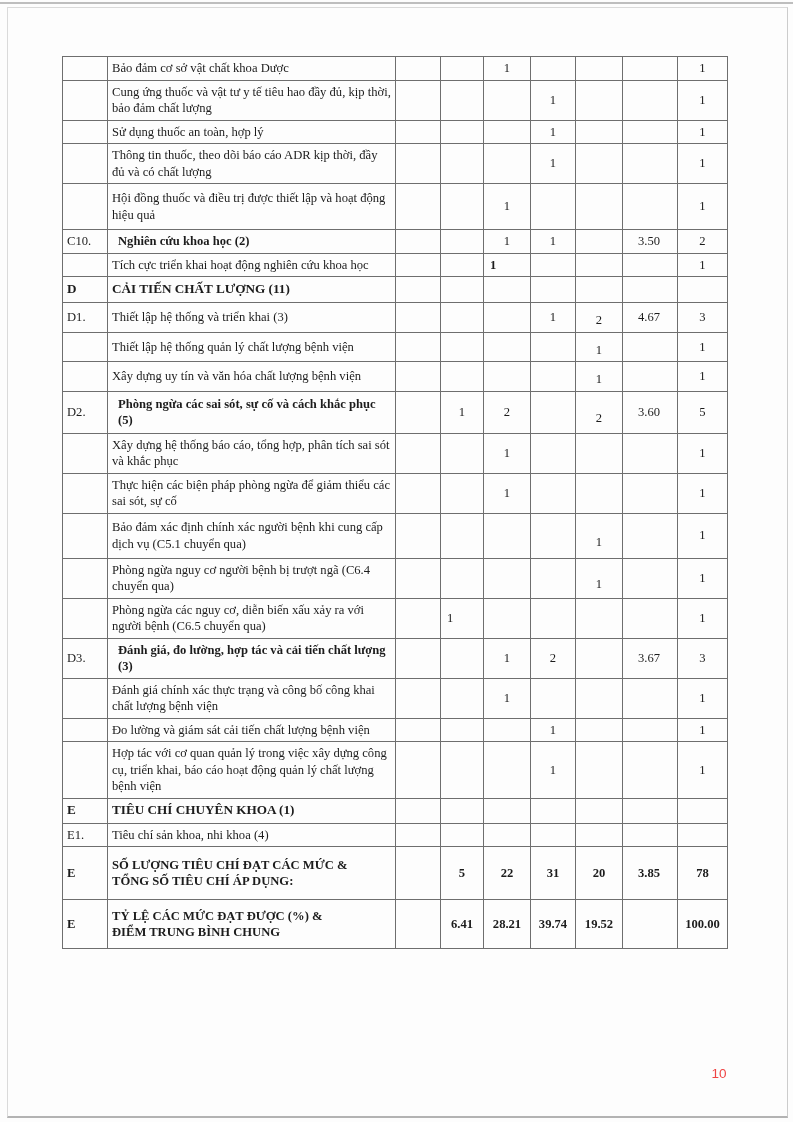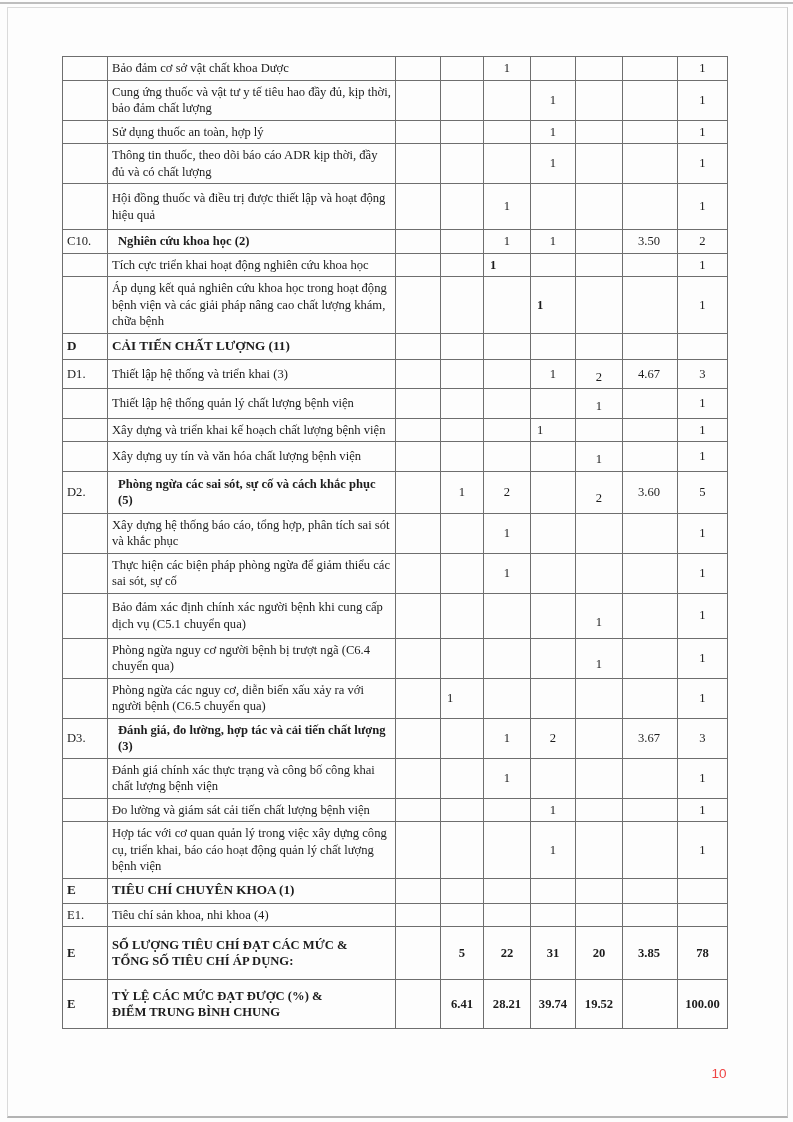--- a/index.html
+++ b/index.html
@@ -145,31 +145,20 @@
         <td class="code"></td>
         <td class="label">Tích cực triển khai hoạt động nghiên cứu khoa học</td>
         <td class="val"></td>
         <td class="val"></td>
         <td class="val vb qleft">1</td>
         <td class="val"></td>
         <td class="val"></td>
         <td class="val avg"></td>
         <td class="val">1</td>
       </tr>
-      <tr class="row-sub">
-        <td class="code"></td>
-        <td class="label">Áp dụng kết quả nghiên cứu khoa học trong hoạt động bệnh viện và các giải pháp nâng cao chất lượng khám, chữa bệnh</td>
-        <td class="val"></td>
-        <td class="val"></td>
-        <td class="val"></td>
-        <td class="val vb qleft">1</td>
-        <td class="val"></td>
-        <td class="val avg"></td>
-        <td class="val">1</td>
-      </tr>
       <tr class="row-section" style="height: 26px;">
         <td class="code">D</td>
         <td class="label">CẢI TIẾN CHẤT LƯỢNG (11)</td>
         <td class="val"></td>
         <td class="val"></td>
         <td class="val"></td>
         <td class="val"></td>
         <td class="val"></td>
         <td class="val avg"></td>
         <td class="val"></td>
@@ -186,31 +175,20 @@
         <td class="val">3</td>
       </tr>
       <tr class="row-sub">
         <td class="code"></td>
         <td class="label">Thiết lập hệ thống quản lý chất lượng bệnh viện</td>
         <td class="val"></td>
         <td class="val"></td>
         <td class="val"></td>
         <td class="val"></td>
         <td class="val dy1">1</td>
-        <td class="val avg"></td>
-        <td class="val">1</td>
-      </tr>
-      <tr class="row-sub">
-        <td class="code"></td>
-        <td class="label">Xây dựng và triển khai kế hoạch chất lượng bệnh viện</td>
-        <td class="val"></td>
-        <td class="val"></td>
-        <td class="val"></td>
-        <td class="val qleft">1</td>
-        <td class="val"></td>
         <td class="val avg"></td>
         <td class="val">1</td>
       </tr>
       <tr class="row-sub">
         <td class="code"></td>
         <td class="label">Xây dựng uy tín và văn hóa chất lượng bệnh viện</td>
         <td class="val"></td>
         <td class="val"></td>
         <td class="val"></td>
         <td class="val"></td>

